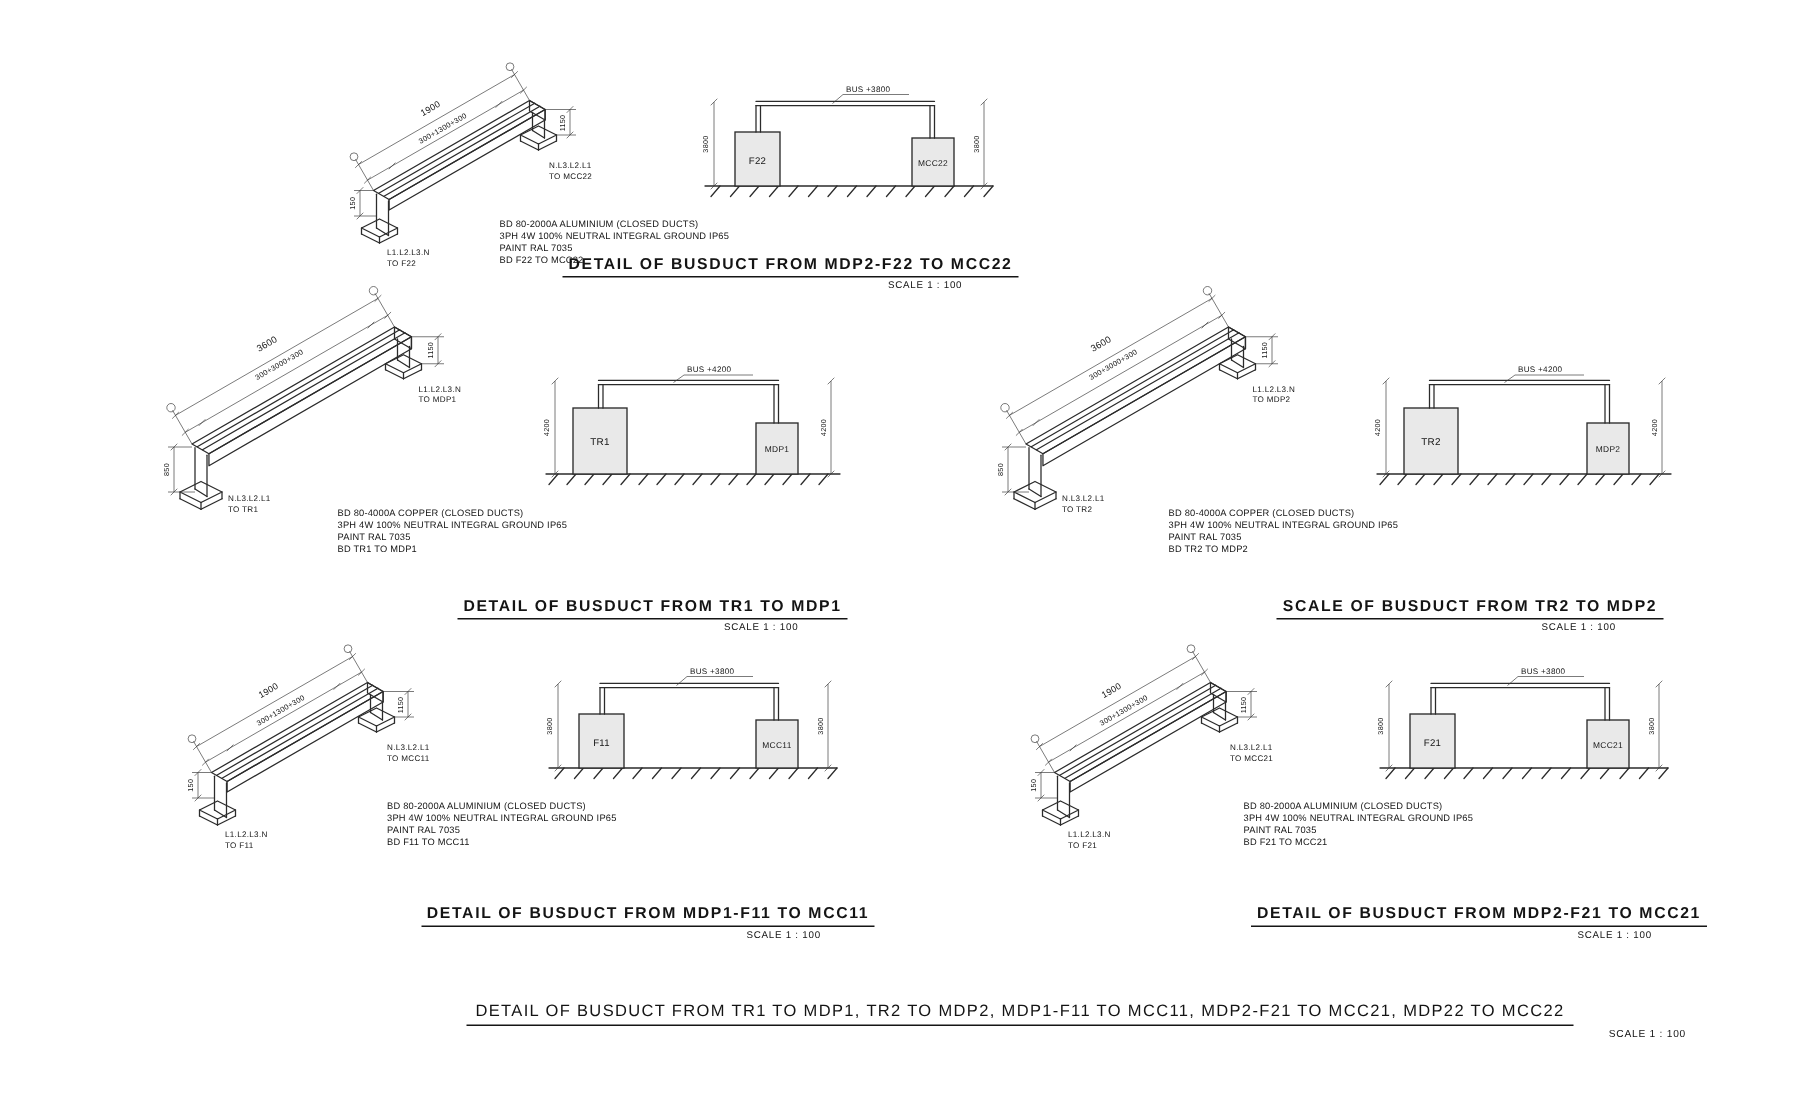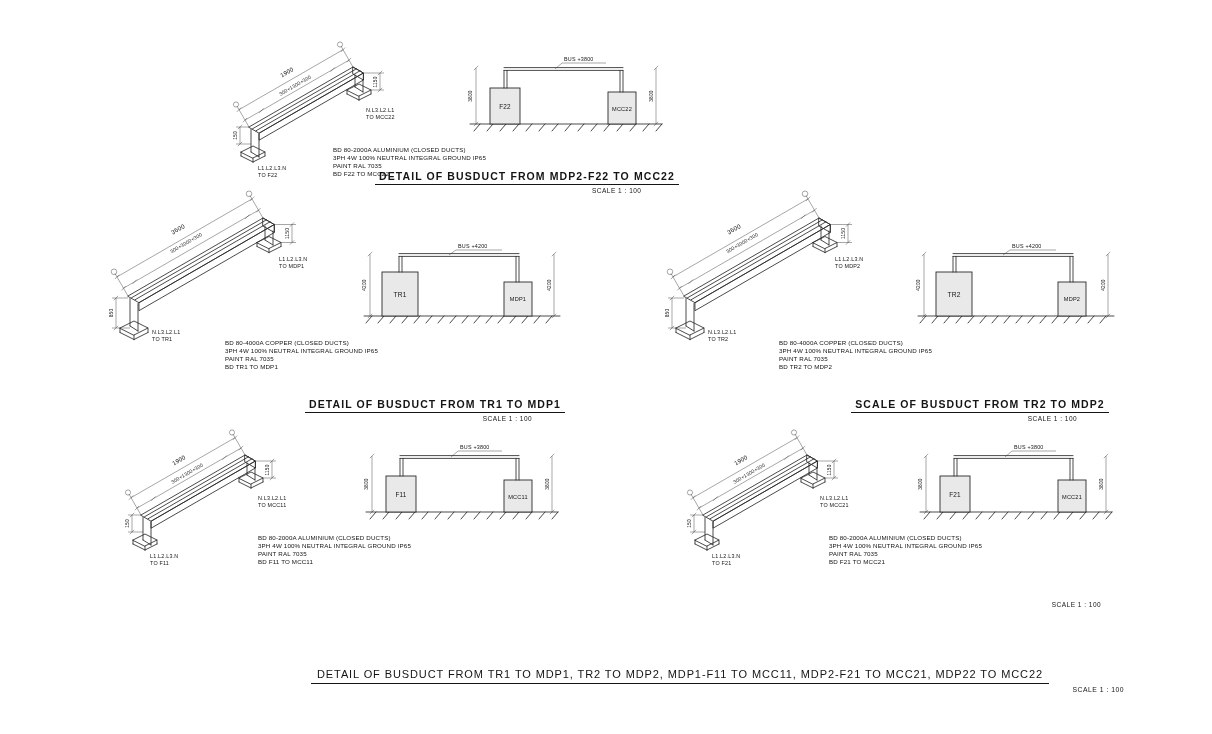--- a/index.html
+++ b/index.html
@@ -466,20 +466,24 @@
       <text x="192.5" y="46" transform="rotate(-90 192.5 46)" text-anchor="middle" font-size="4.8">3800</text>
     </svg>
 
     <div class="notes" style="left:258px;top:534px">
       <div>BD 80-2000A ALUMINIUM (CLOSED DUCTS)</div>
       <div>3PH 4W 100% NEUTRAL INTEGRAL GROUND IP65</div>
       <div>PAINT RAL 7035</div>
       <div>BD F11 TO MCC11</div>
     </div>
 
+    <div class="title-block" style="left:272px;top:599px;width:320px">
+      <span class="dtitle">DETAIL OF BUSDUCT FROM MDP1-F11 TO MCC11</span>
+      <div class="dscale">SCALE 1 : 100</div>
+    </div>
   </div>
 
   <div class="detail">
 
     <svg class="abs" style="left:670px;top:412px" width="200" height="158" viewBox="0 0 200 158">
       <g class="s">
         <polygon points="33,103 137,43 147.4,49 43.4,109"></polygon>
         <polygon points="43.4,109 147.4,49 147.4,56 43.4,116"></polygon>
         <polygon points="137,43 147.4,49 147.4,56 137,50"></polygon>
         <line x1="36.5" y1="104.8" x2="140.5" y2="44.8"></line>
@@ -576,20 +580,21 @@
     </svg>
 
     <div class="notes" style="left:829px;top:534px">
       <div>BD 80-2000A ALUMINIUM (CLOSED DUCTS)</div>
       <div>3PH 4W 100% NEUTRAL INTEGRAL GROUND IP65</div>
       <div>PAINT RAL 7035</div>
       <div>BD F21 TO MCC21</div>
     </div>
 
     <div class="title-block" style="left:826px;top:599px;width:320px">
+      <span class="dtitle">DETAIL OF BUSDUCT FROM MDP2-F21 TO MCC21</span>
       <div class="dscale">SCALE 1 : 100</div>
     </div>
   </div>
 
   <div class="footer-block" style="left:226px;top:664px;width:908px">
     <span class="ftitle">DETAIL OF BUSDUCT FROM TR1 TO MDP1, TR2 TO MDP2, MDP1-F11 TO MCC11, MDP2-F21 TO MCC21, MDP22 TO MCC22</span>
     <div class="fscale">SCALE 1 : 100</div>
   </div>
 
 </div>

